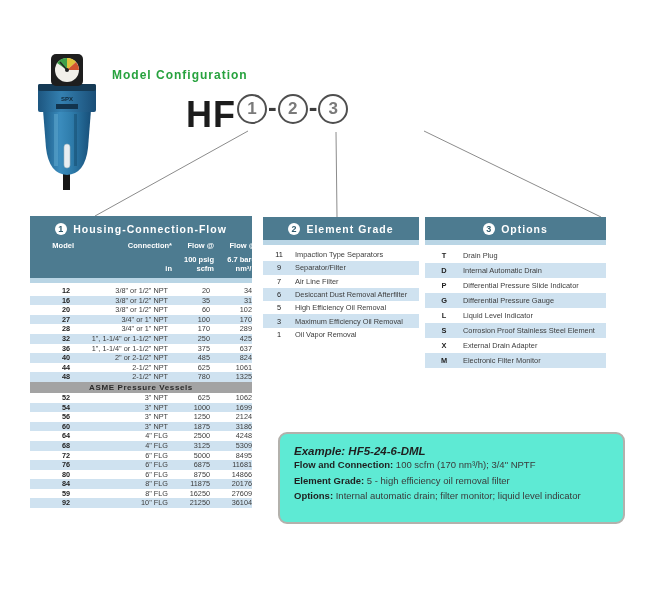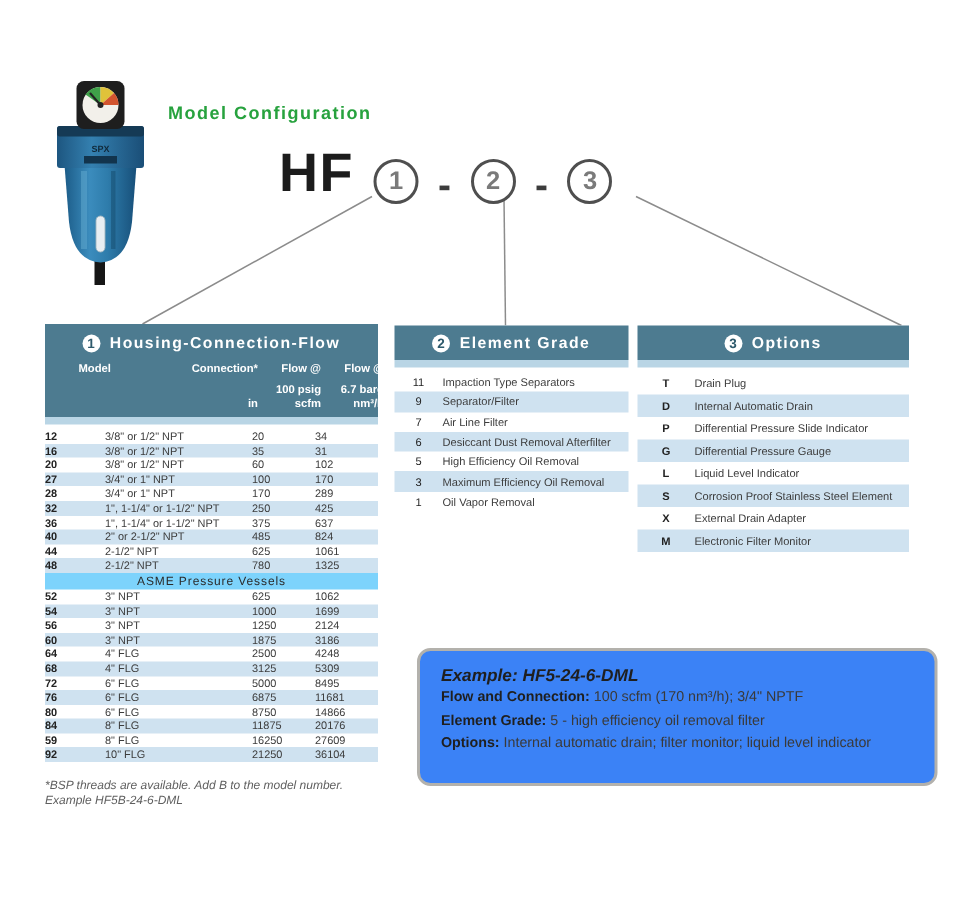--- a/index.html
+++ b/index.html
@@ -10,21 +10,21 @@
   #lines{position:absolute;left:0;top:0;width:650px;height:601px;pointer-events:none;}
 
   
   #product{position:absolute;left:30px;top:48px;width:74px;height:148px;}
 
   
   .model-config{position:absolute;left:112px;top:68px;font-size:12px;font-weight:bold;
     letter-spacing:1px;color:#27a23e;}
 
   
-  .model-title{position:absolute;left:186px;top:94px;display:flex;align-items:flex-end;gap:13px;}
+  .model-title{position:absolute;left:186px;top:94px;display:flex;align-items:flex-start;gap:1px;}
   .model-title .prefix{font-size:36px;font-weight:bold;color:#1c1c1c;letter-spacing:1px;}
   .model-title .circ{width:26px;height:26px;border:2px solid #4f4f4f;border-radius:50%;
     display:flex;align-items:center;justify-content:center;font-size:17px;font-weight:bold;
     color:#7a7a7a;background:#fff;}
   .model-title .dash{font-size:26px;font-weight:bold;color:#3c3c3c;line-height:26px;}
 
   
   .tbl{position:absolute;background:#fff;}
   .tbl-head{background:#4d7b90;color:#fff;}
   .tbl-title{display:flex;align-items:center;justify-content:center;gap:6px;
@@ -35,25 +35,25 @@
 
   
   #t1{left:30px;top:216px;width:222px;}
   #t1 .tbl-head{padding:7px 4px 5px 4px;}
   #t1 .tbl-title{font-size:10.5px;margin-bottom:6px;}
   #t1 .cols{display:grid;grid-template-columns:40px 98px 42px 42px;font-size:7.5px;
     font-weight:bold;text-align:right;}
   #t1 .colcell{display:flex;flex-direction:column;justify-content:space-between;height:32px;}
   #t1 .colcell .l2{margin-top:auto;}
   #t1 .row{display:grid;grid-template-columns:40px 98px 42px 42px;height:9.6px;
-    line-height:9.6px;font-size:7.3px;text-align:left;color:#3c3c3c;}
+    line-height:9.6px;font-size:7.3px;text-align:right;color:#3c3c3c;}
   #t1 .row .m{font-weight:bold;color:#222;}
   .sec .row:nth-child(even){background:#cfe2f0;}
-  #t1 .asme{height:11px;line-height:11px;background:#7dd3fc;color:#2b2b2b;
-    font-size:8px;font-weight:normal;text-align:center;letter-spacing:0.6px;}
+  #t1 .asme{height:11px;line-height:11px;background:#a3a3a3;color:#2b2b2b;
+    font-size:8px;font-weight:bold;text-align:center;letter-spacing:0.6px;}
 
   
   #t2{left:263px;top:217px;width:156px;}
   #t2 .tbl-head{height:23px;display:flex;align-items:center;justify-content:center;}
   #t2 .tbl-title{font-size:10.5px;}
   #t2 .row{display:grid;grid-template-columns:32px 124px;height:13.3px;align-items:center;
     font-size:7.4px;color:#3c3c3c;}
   #t2 .row .m{font-weight:normal;text-align:center;color:#222;}
 
   
@@ -63,21 +63,21 @@
   #t3 .row{display:grid;grid-template-columns:38px 143px;height:15px;align-items:center;
     font-size:7.4px;color:#3c3c3c;}
   #t3 .row .m{font-weight:bold;text-align:center;color:#222;}
 
   
   .footnote{position:absolute;left:30px;top:519px;font-size:8px;font-style:italic;
     color:#5f5f5f;line-height:10px;}
 
   
   #example{position:absolute;left:278px;top:432px;width:347px;height:92px;
-    background:#3b82f6;border:2px solid #b3b1ac;border-radius:9px;box-sizing:border-box;
+    background:#5eead4;border:2px solid #b3b1ac;border-radius:9px;box-sizing:border-box;
     padding:11px 14px;}
   #example .ex-title{font-size:11.5px;font-weight:bold;font-style:italic;color:#1f1f1f;}
   #example .ex-line{font-size:9.5px;color:#3a3a3a;line-height:15.5px;}
   #example .ex-line b{color:#1f1f1f;}
   #example .ex-line:first-of-type{margin-top:11px;}
 </style>
 </head>
 <body>
 
 <div id="stage">
@@ -384,24 +384,20 @@
           <span class="m">X</span>
           <span>External Drain Adapter</span>
         </div>
       <div class="row">
           <span class="m">M</span>
           <span>Electronic Filter Monitor</span>
         </div>
     </div>
   </div>
 
-  <div class="footnote">
-    <div>*BSP threads are available. Add B to the model number.</div>
-    <div>Example HF5B-24-6-DML</div>
-  </div>
 
   <div id="example">
     <div class="ex-title">Example: HF5-24-6-DML</div>
     <div class="ex-line">
       <b>Flow and Connection:</b>
       <span>100 scfm (170 nm³/h); 3/4" NPTF</span>
     </div>
     <div class="ex-line">
       <b>Element Grade:</b>
       <span>5 - high efficiency oil removal filter</span>

